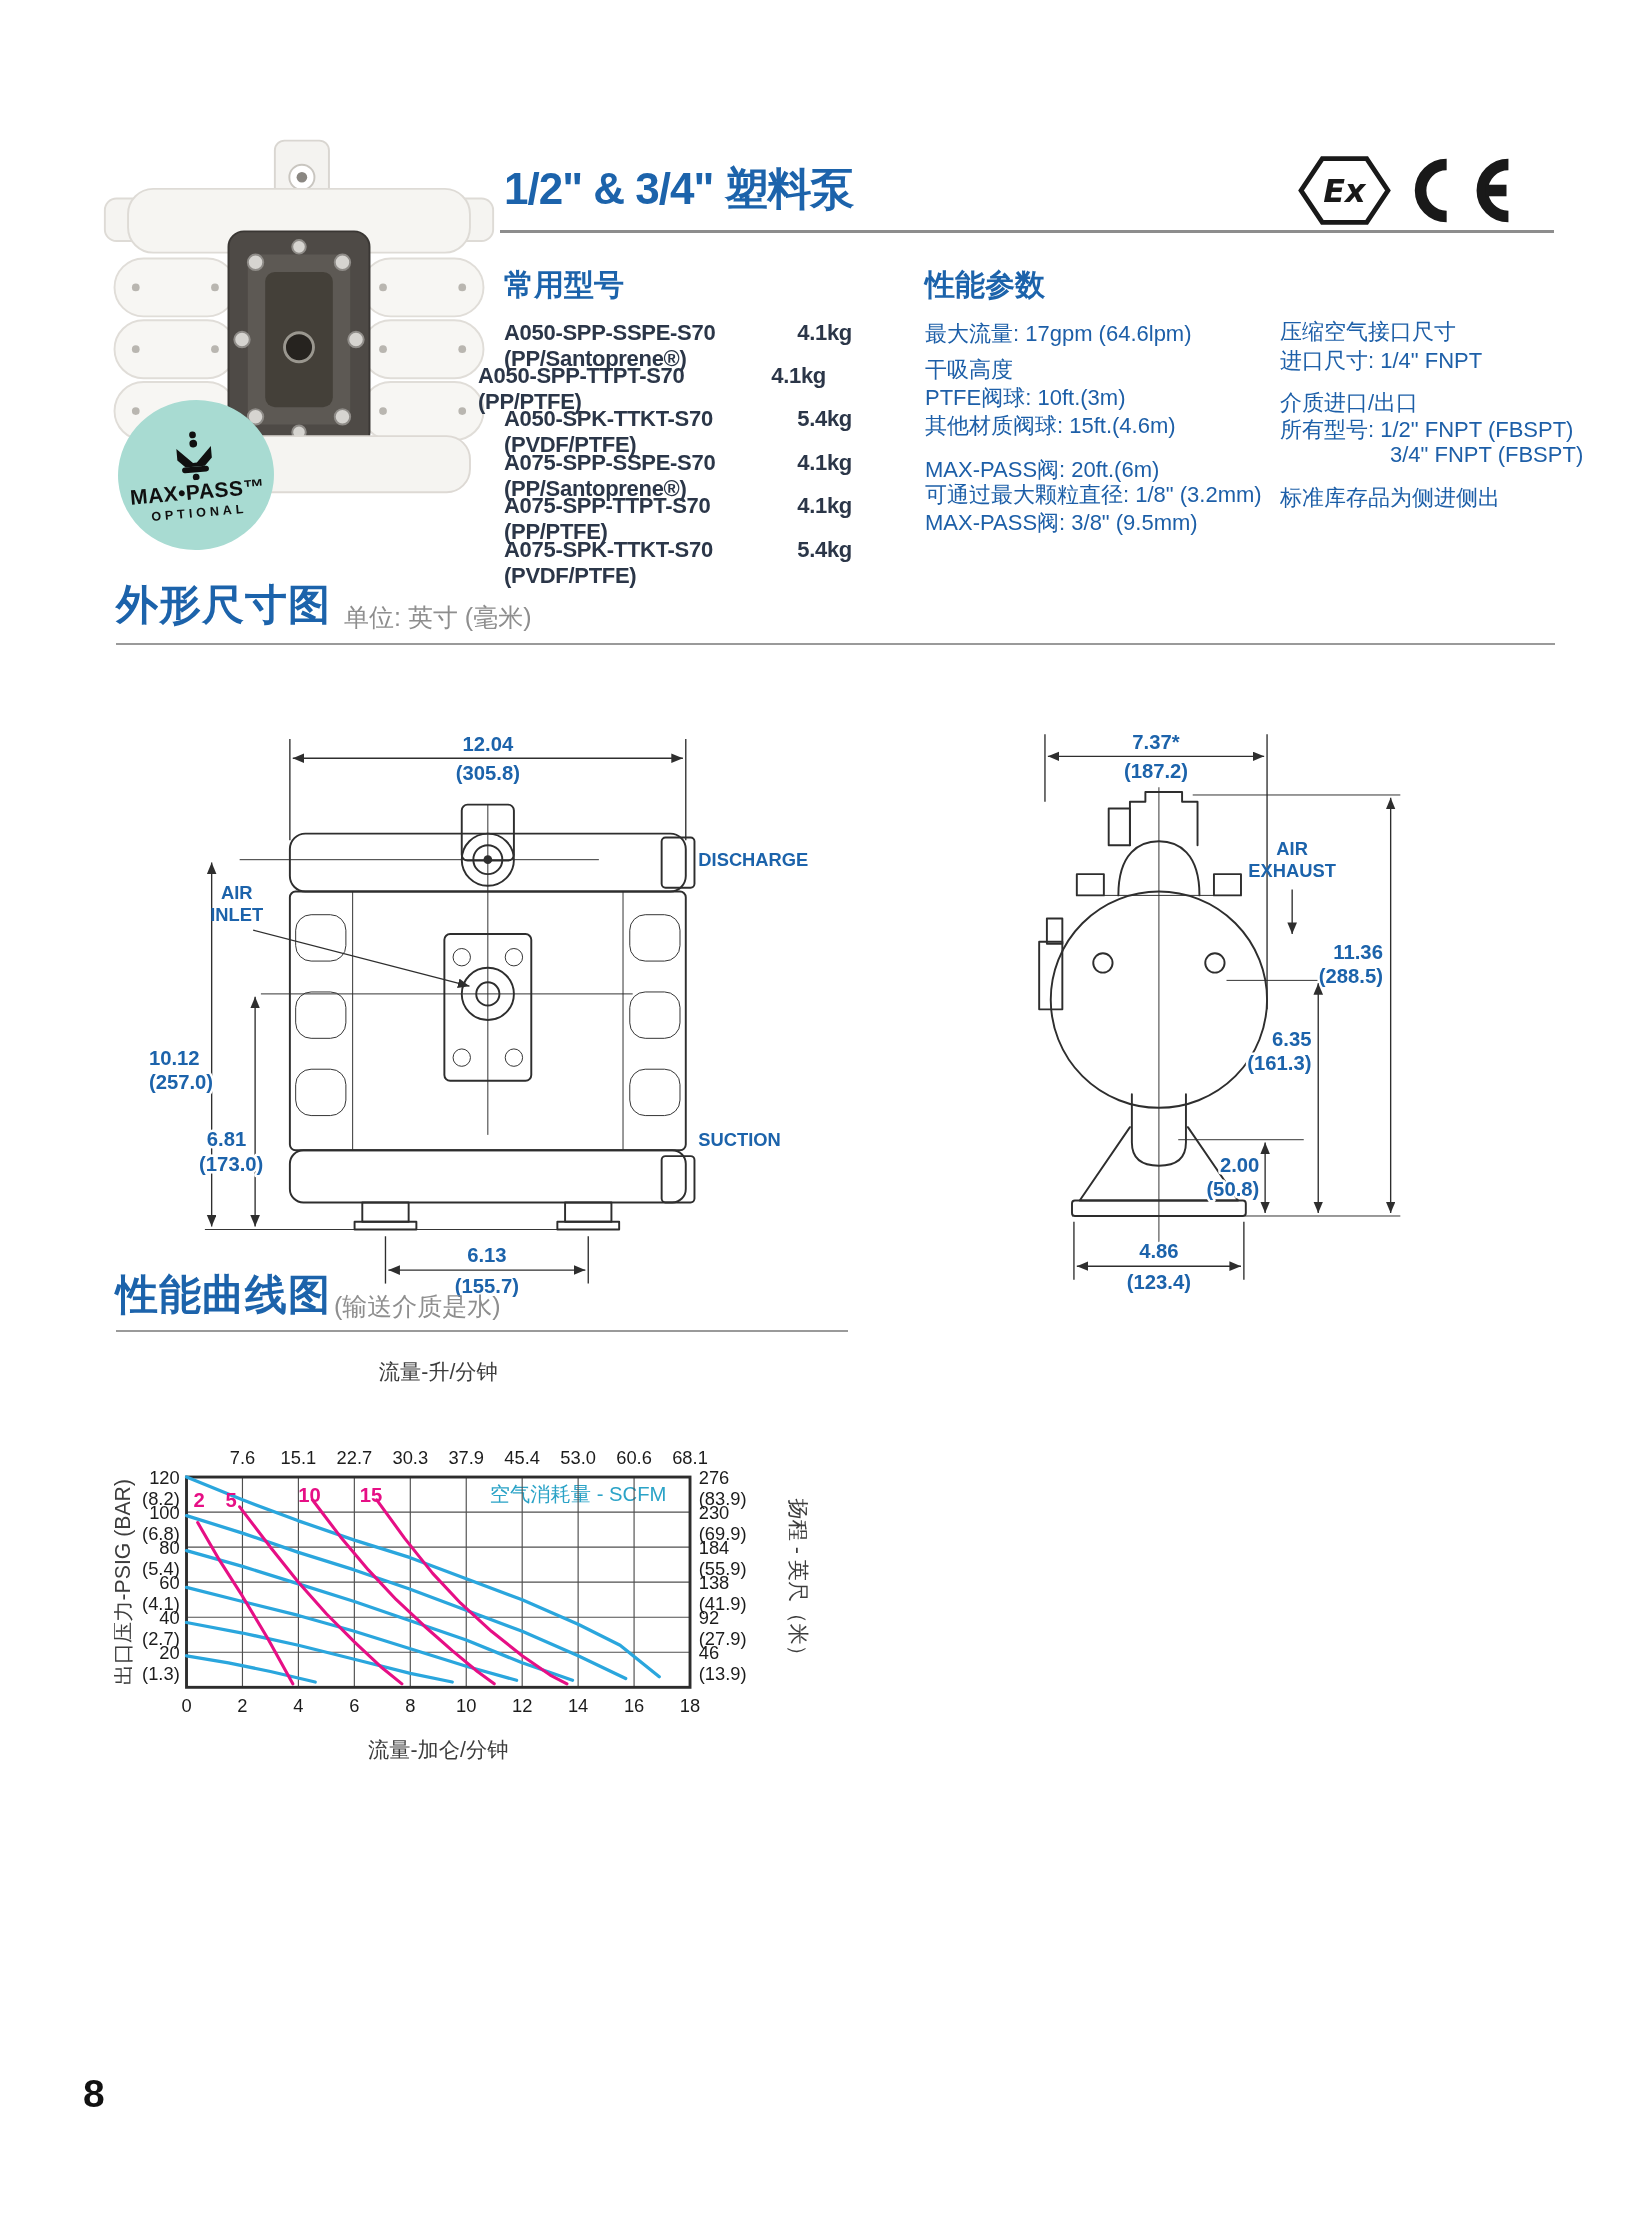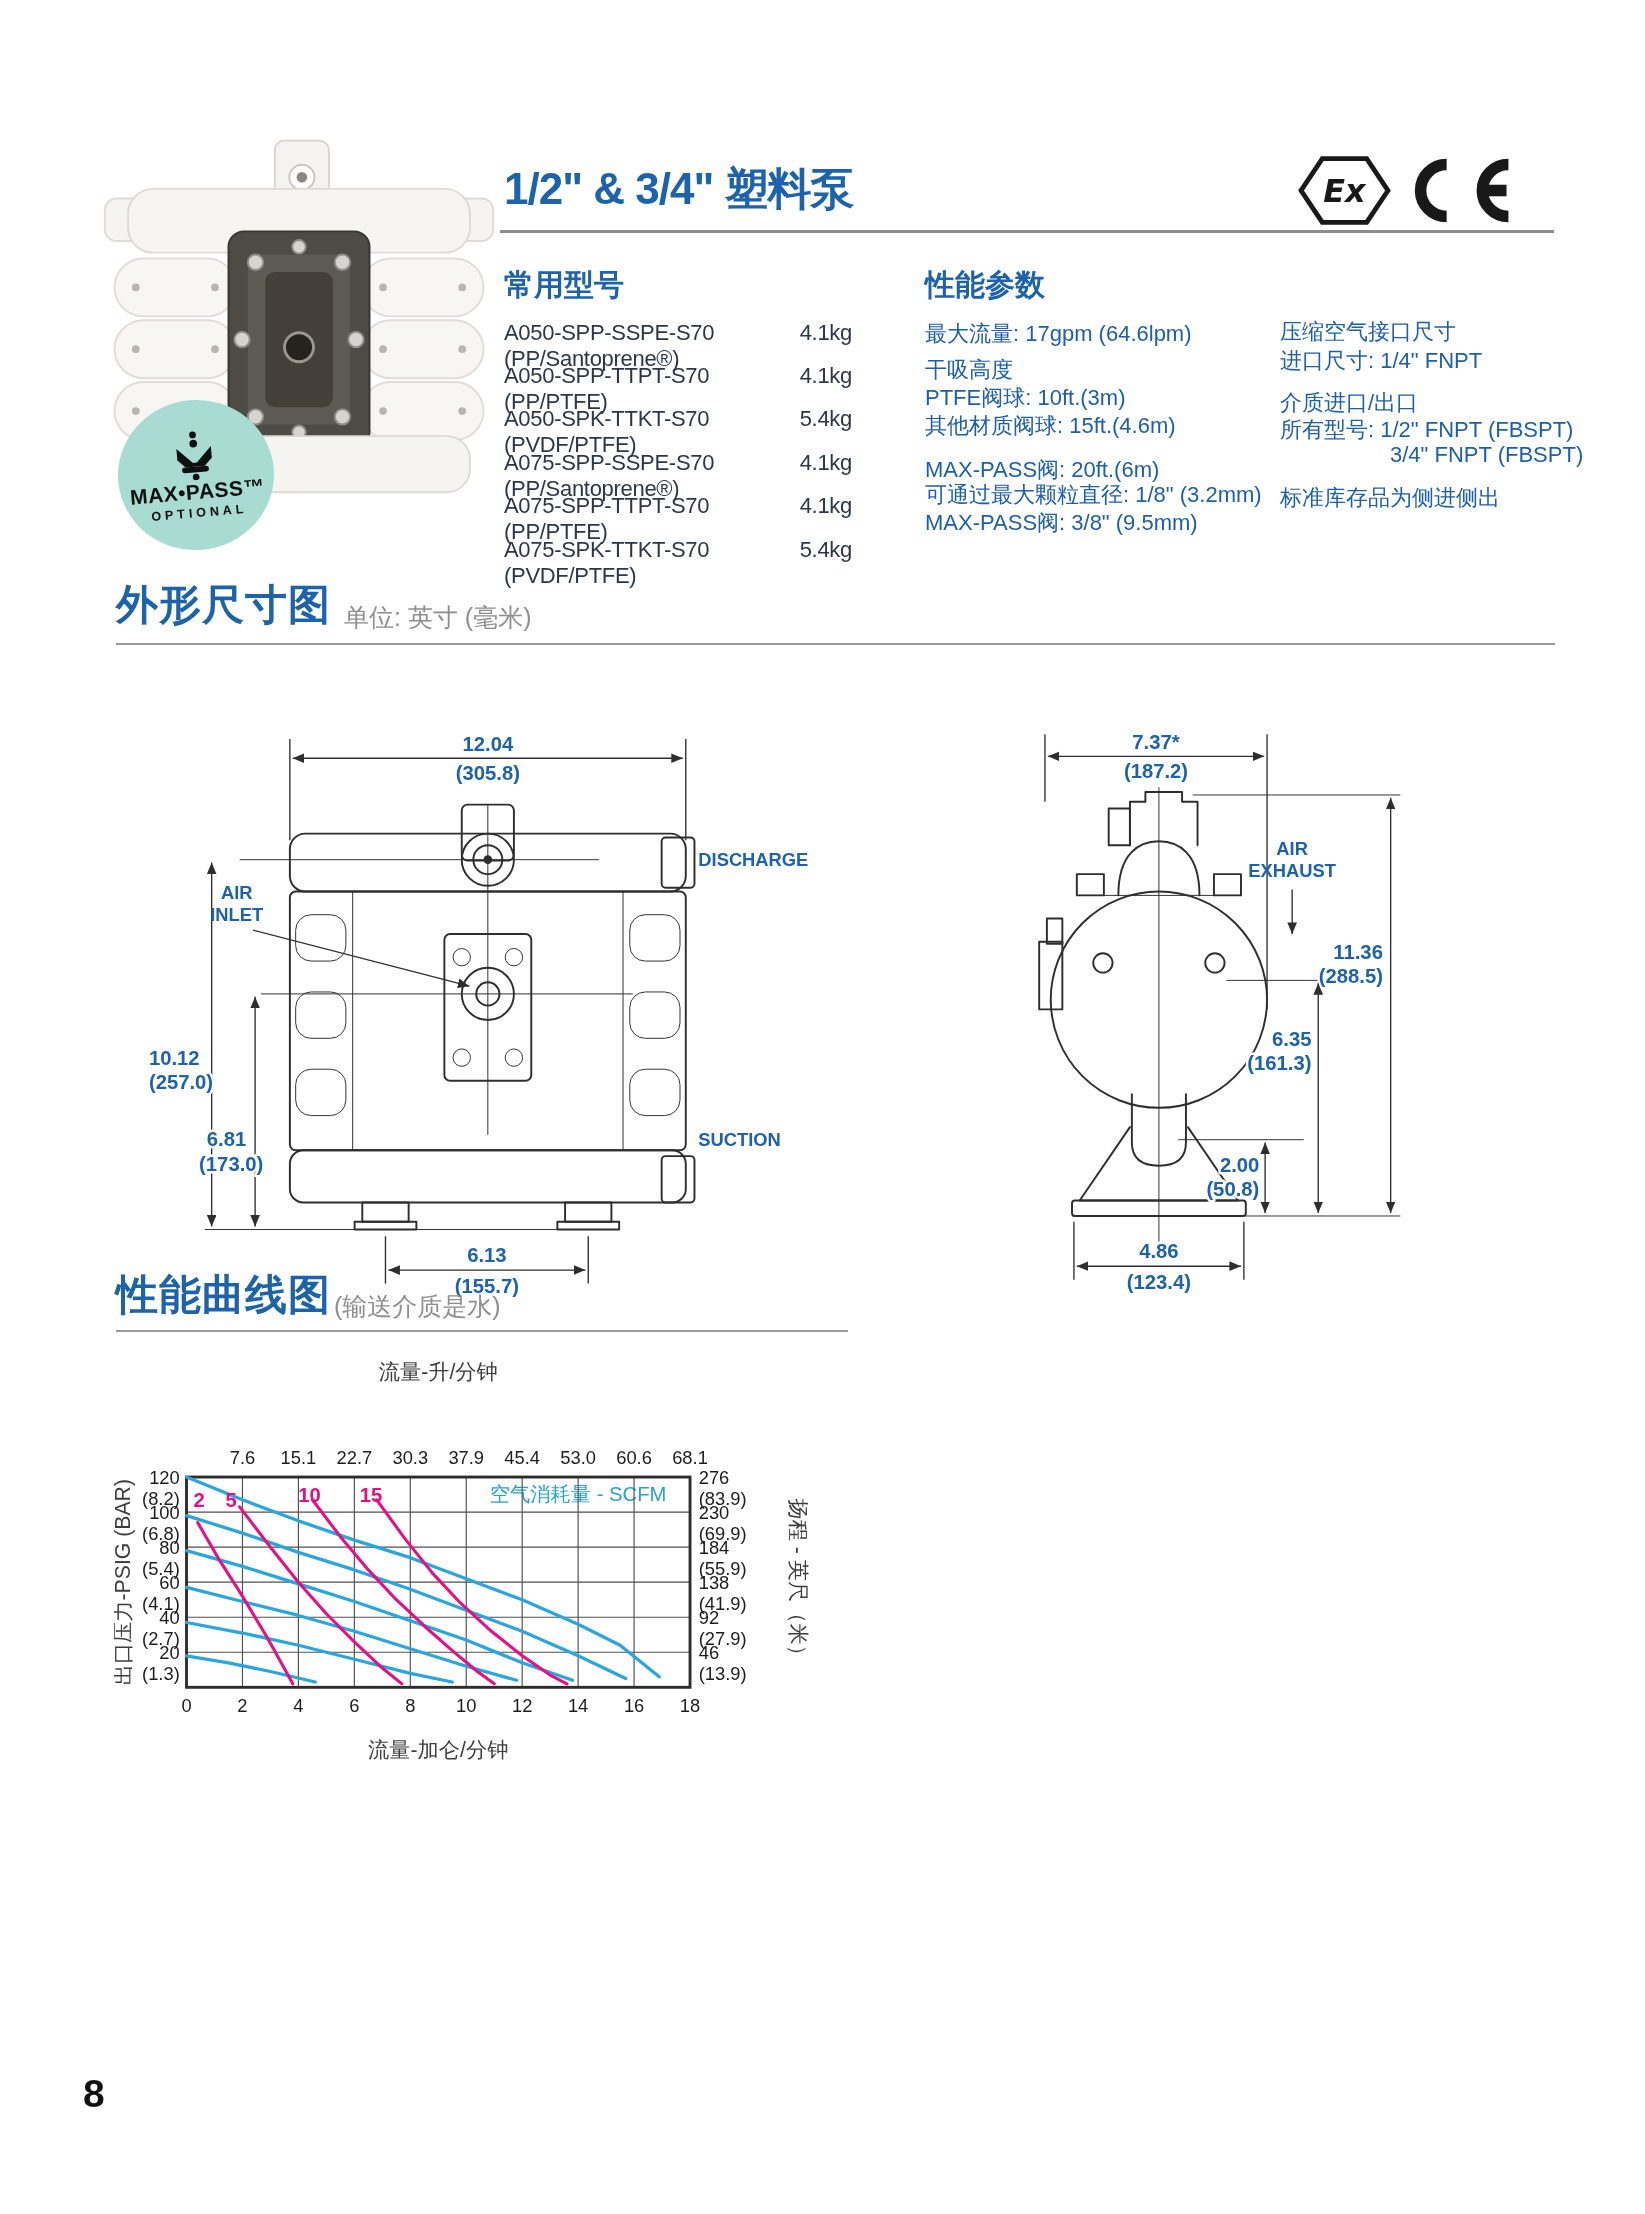--- a/index.html
+++ b/index.html
@@ -6,21 +6,21 @@
   .page{position:relative;width:1645px;height:2215px;background:#ffffff;margin:0 auto;
         font-family:"Liberation Sans","DejaVu Sans",sans-serif;overflow:hidden;}
   .abs{position:absolute;}
   .title{font-size:44px;font-weight:bold;color:#1c63ab;letter-spacing:-1px;}
   .rule{background:#8d8d8d;height:2.9px;}
   .rule2{background:#9a9a9a;height:1.9px;}
   .subhead{font-size:30px;font-weight:bold;color:#1c63ab;}
   .secthead{font-size:42px;font-weight:bold;color:#1c63ab;letter-spacing:1px;}
   .unitlabel{font-size:25px;color:#8e8e8e;font-weight:400;}
   .model-row{display:flex;justify-content:space-between;width:348px;font-size:22px;
-             color:#2b3648;font-weight:400;letter-spacing:-0.3px;}
+             color:#2b3648;font-weight:700;letter-spacing:-0.3px;}
   .spec{font-size:22px;color:#1d5fa8;font-weight:500;white-space:nowrap;}
   .spec.b{font-weight:normal;}
   .pagenum{font-size:39px;font-weight:bold;color:#111111;}
   
   .badge{width:156px;height:150px;border-radius:50%;background:#a8dbd2;transform:rotate(-5deg);
          display:flex;flex-direction:column;align-items:center;justify-content:center;z-index:5;}
   .badge .bt{font-size:21px;font-weight:800;color:#101010;letter-spacing:0.5px;}
   .badge .bo{font-size:12.6px;font-weight:bold;color:#101010;letter-spacing:3.9px;margin-top:2.9px;}
   
   .ln{stroke:#2e2e2e;stroke-width:2;fill:none;stroke-linejoin:round;stroke-linecap:round;}
@@ -111,21 +111,21 @@
         <line x1="84" y1="43" x2="106" y2="43"></line>
       </g>
     </svg>
   </div>
 
   <div class="abs subhead" style="left:504px;top:265px">常用型号</div>
   <div class="abs model-row" style="left:504px;top:320px">
     <span>A050-SPP-SSPE-S70 (PP/Santoprene®)</span>
     <span>4.1kg</span>
   </div>
-  <div class="abs model-row" style="left:504px;top:363px">
+  <div class="abs model-row" style="left:478px;top:363px">
     <span>A050-SPP-TTPT-S70 (PP/PTFE)</span>
     <span>4.1kg</span>
   </div>
   <div class="abs model-row" style="left:504px;top:406px">
     <span>A050-SPK-TTKT-S70 (PVDF/PTFE)</span>
     <span>5.4kg</span>
   </div>
   <div class="abs model-row" style="left:504px;top:450px">
     <span>A075-SPP-SSPE-S70 (PP/Santoprene®)</span>
     <span>4.1kg</span>

